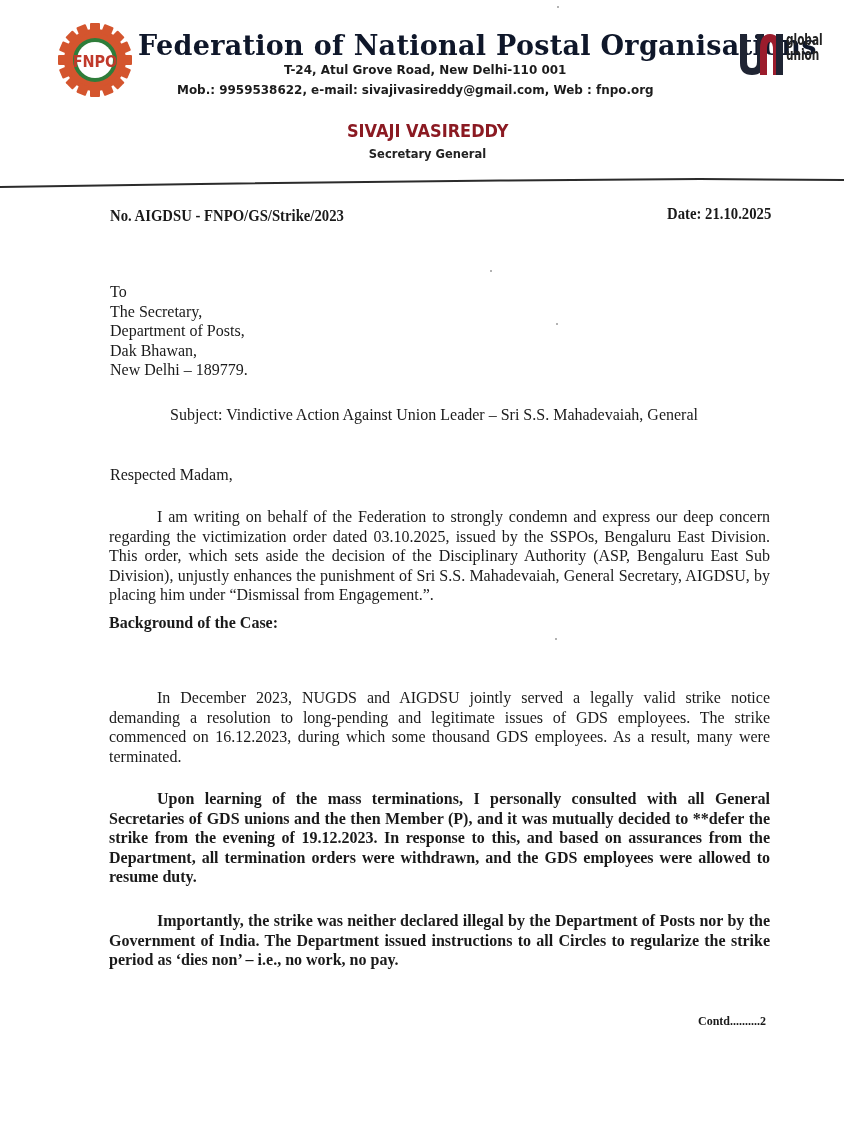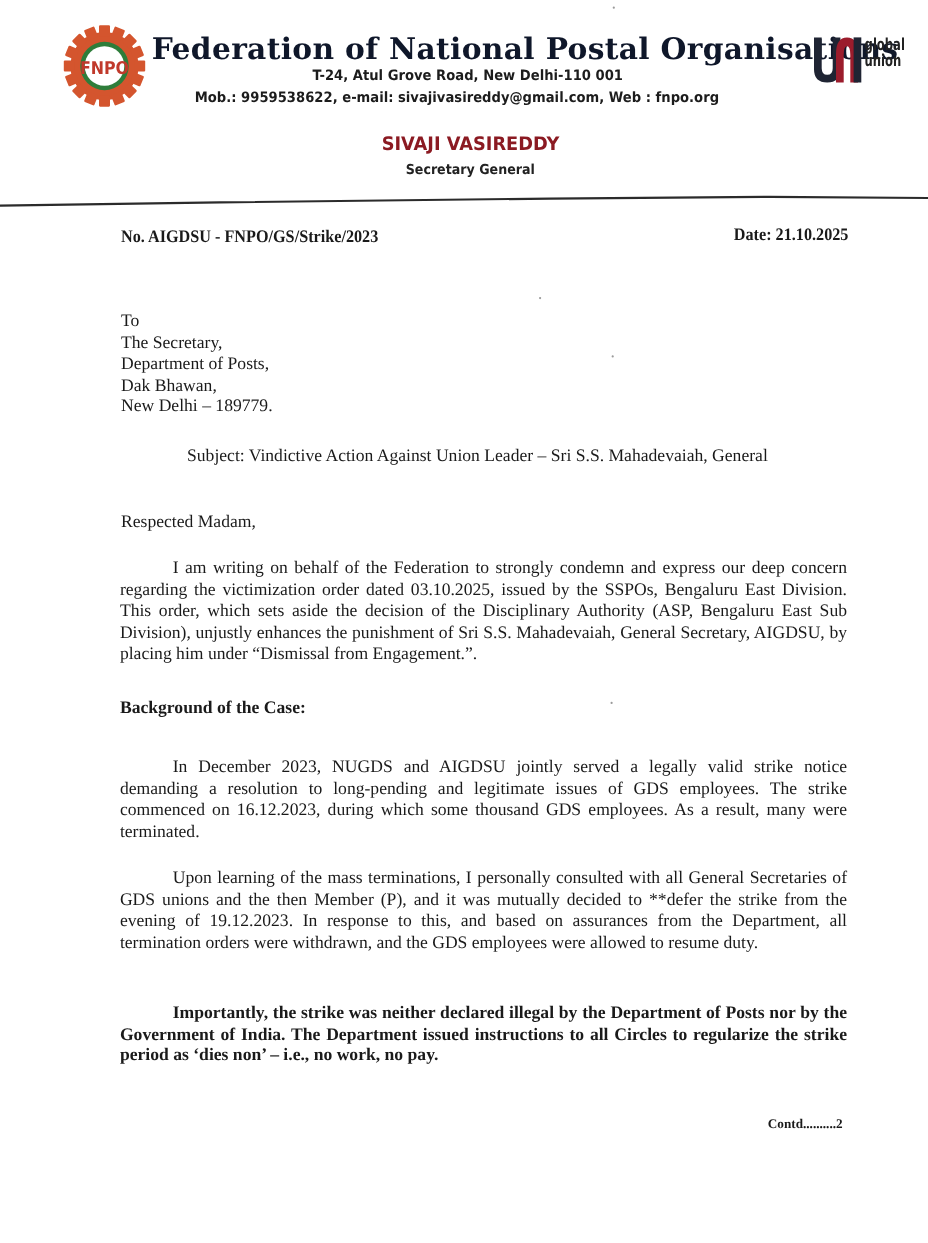--- a/index.html
+++ b/index.html
@@ -50,23 +50,23 @@
   .subject { left: 158px; top: 405px; font-size: 16px; line-height: 19.5px; width: 600px; margin-left: 12px; }
   .subject .indent { padding-left: 63px; }
 
   .salutation { left: 110px; top: 466px; font-size: 16px; }
 
   .para {
     left: 109px; width: 661px; font-size: 16px; line-height: 19.6px; text-align: justify;
     text-indent: 48px; transform-origin: left;
   }
   .p1 { top: 507px; }
-  .heading { left: 109px; top: 635px; font-weight: bold; font-size: 16px; }
+  .heading { left: 109px; top: 614px; font-weight: bold; font-size: 16px; }
   .p2 { top: 688px; }
-  .p3 { top: 789px; }
+  .p3 { top: 789px; font-weight: bold; }
   .p4 { top: 911px; font-weight: bold; font-family: "Liberation Serif", serif; }
   .contd { right: 78px; top: 1014px; font-weight: bold; font-size: 12px; white-space: nowrap; text-align: center; }
 
   .speck { width: 2px; height: 2px; background: #9a9a9a; border-radius: 1px; }
 </style>
 </head>
 <body>
 
 <svg class="abs logo-fnpo" viewBox="0 0 76 76">
   <g fill="#d4552e">

